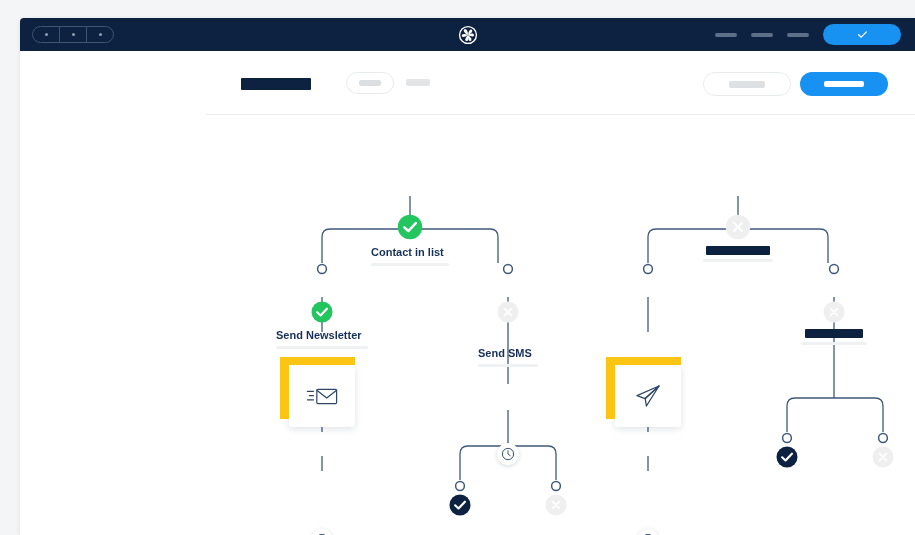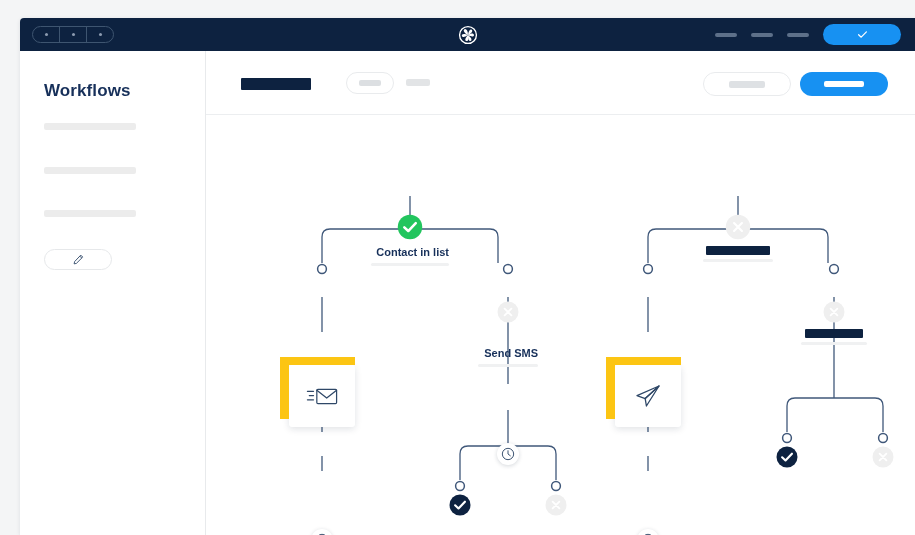--- a/index.html
+++ b/index.html
@@ -102,21 +102,21 @@
     position:absolute;left:594px;top:21px;width:88px;height:24px;
     background:#1791f2;border-radius:12px;
     display:flex;align-items:center;justify-content:center;
   }
   .tl-primary .inner{width:40px;height:6px;background:#fff;border-radius:2px;}
 
   
   .canvas{position:absolute;left:0;top:64px;width:709px;height:420px;overflow:hidden;}
   .canvas svg.wires{position:absolute;left:0;top:0;width:709px;height:420px;}
 
-  .node{position:absolute;transform:translateX(-50%);text-align:right;}
+  .node{position:absolute;transform:translateX(-50%);text-align:left;}
   .nlabel{
     font-size:11px;font-weight:bold;color:#17305a;white-space:nowrap;
     line-height:13px;
   }
   .nlabel.muted{color:#17305a;margin-top:23px;}
   .nbar{height:9px;background:#0d2240;border-radius:1px;margin:0 auto;}
   .nrule{height:3px;background:#f0f1f2;border-radius:2px;margin:4px auto 0;}
 
   .badge{width:28px;height:28px;border-radius:50%;display:block;margin:0 auto 5px;}
   .badge.sm{width:24px;height:24px;}
@@ -175,32 +175,20 @@
         <span class="tb-dash"></span>
         <span class="tb-dash"></span>
         <span class="tb-btn">
           <svg width="13" height="13" viewBox="0 0 16 16">
             <path d="M3.2 8.3 L6.4 11.3 L12.8 4.8" fill="none" stroke="#ffffff" stroke-width="1.5" stroke-linecap="round" stroke-linejoin="round"></path>
           </svg>
         </span>
       </div>
     </div>
 
-    <div class="sidebar">
-      <div class="sb-title">Workflows</div>
-      <div class="sb-bar b1"></div>
-      <div class="sb-bar b2"></div>
-      <div class="sb-bar b3"></div>
-      <div class="sb-edit">
-        <svg width="13" height="13" viewBox="0 0 16 16">
-          <path d="M10.8 2.6 L13.2 5 L5.4 12.8 L2.6 13.4 L3.2 10.6 Z" fill="none" stroke="#2e4767" stroke-width="1.1" stroke-linejoin="round"></path>
-          <path d="M9.6 3.8 L12 6.2" fill="none" stroke="#2e4767" stroke-width="1.1"></path>
-        </svg>
-      </div>
-    </div>
 
     <div class="content">
 
       <div class="toolbar">
         <div class="tl-title"></div>
         <div class="tl-pill">
             <span class="inner"></span>
           </div>
         <div class="tl-gray"></div>
         <div class="tl-ghost">
@@ -265,20 +253,28 @@
 
         <div class="node" style="left:532px;top:98px;">
           <svg class="badge" viewBox="0 0 32 32">
             <circle cx="16" cy="16" r="14" fill="#efefef"></circle>
             <path d="M11.5 11.5 L20.5 20.5 M20.5 11.5 L11.5 20.5" fill="none" stroke="#fff" stroke-width="2.4" stroke-linecap="round"></path>
           </svg>
           <div class="nbar" style="width:64px;"></div>
           <div class="nrule" style="width:70px;"></div>
         </div>
 
+        <div class="node" style="left:116px;top:185px;">
+          <svg class="badge sm" viewBox="0 0 32 32">
+            <circle cx="16" cy="16" r="14" fill="#22c55e"></circle>
+            <path d="M9.5 16.4 L14 20.6 L22.6 11.6" fill="none" stroke="#fff" stroke-width="2.9" stroke-linecap="round" stroke-linejoin="round"></path>
+          </svg>
+          <div class="nlabel">Send Newsletter</div>
+          <div class="nrule" style="width:92px;"></div>
+        </div>
 
         <div class="node" style="left:302px;top:185px;">
           <svg class="badge sm" viewBox="0 0 32 32">
             <circle cx="16" cy="16" r="14" fill="#efefef"></circle>
             <path d="M11.5 11.5 L20.5 20.5 M20.5 11.5 L11.5 20.5" fill="none" stroke="#fff" stroke-width="2.4" stroke-linecap="round"></path>
           </svg>
           <div class="nlabel muted">Send SMS</div>
           <div class="nrule" style="width:60px;"></div>
         </div>
 

